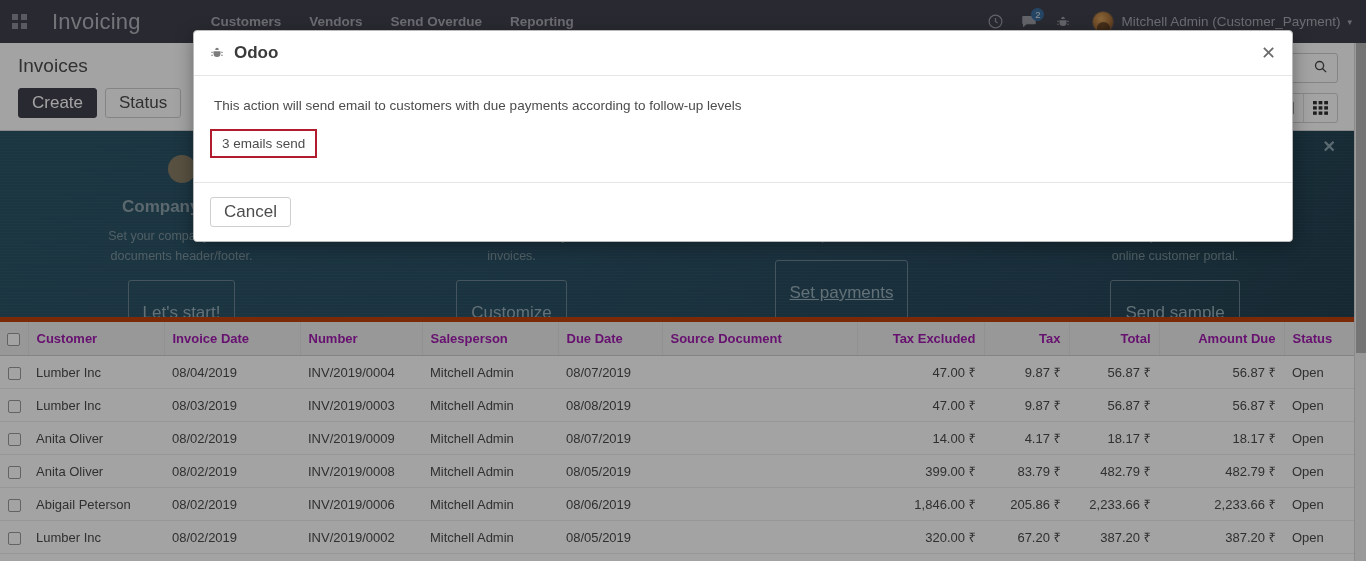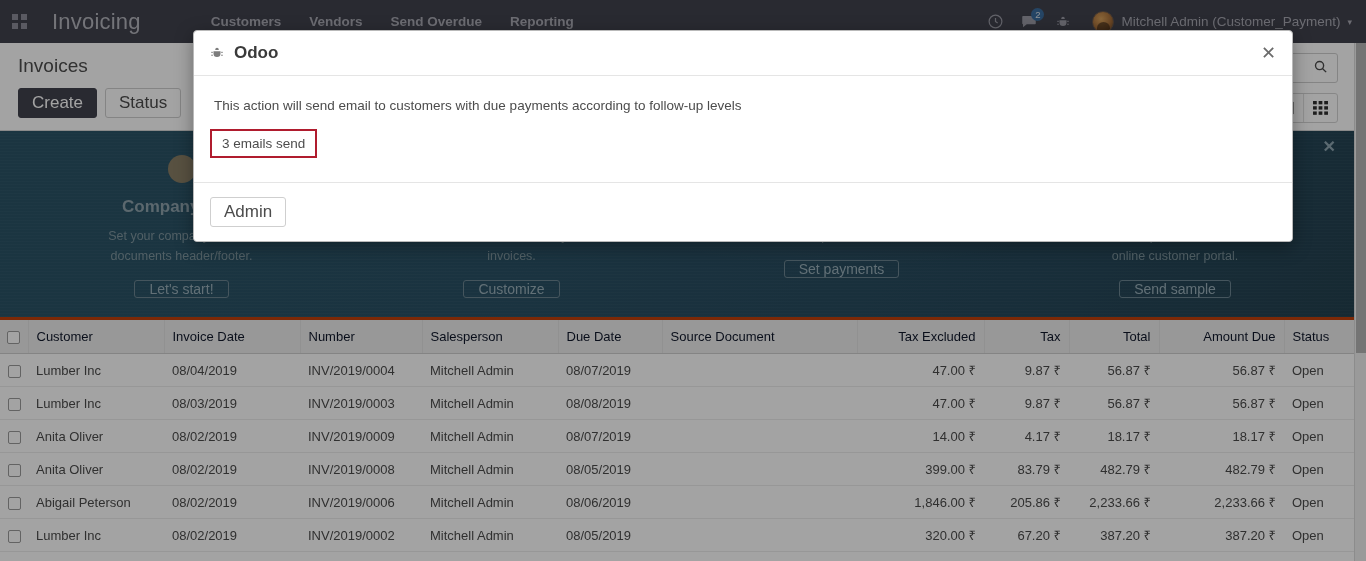--- a/index.html
+++ b/index.html
@@ -132,34 +132,35 @@
   }
   .ob-dot {
     width: 28px; height: 28px; border-radius: 50%;
     background: #8a7f66; margin: 0 auto 14px auto;
   }
   .ob-title { font-size: 17px; font-weight: bold; color: #8fa3ad; margin-bottom: 9px; }
   .ob-desc { font-size: 12.5px; line-height: 20px; color: #7f969f; }
   .ob-btn {
     display: inline-block; margin-top: 14px;
     border: 1px solid #6d8692; color: #9ab0ba; background: transparent;
-    font-size: 14px; border-radius: 3px; padding: 0 14px; cursor: pointer;
+    font-size: 17px; border-radius: 3px; padding: 22px 14px; cursor: pointer;
     font-family: "Liberation Sans", sans-serif;
+    text-decoration: underline;
   }
   .ob1 { left: 60px;  top: 24px; width: 243px; }
   .ob2 { left: 390px; top: 24px; width: 243px; }
   .ob3 { left: 720px; top: 24px; width: 243px; }
   .ob4 { left: 1050px;top: 24px; width: 250px; }
 
   
   .list-wrap { position: absolute; top: 317px; left: 0; width: 1354px; }
   table.olist { width: 1354px; border-collapse: collapse; table-layout: fixed; }
   table.olist th {
-    background: #eeeeee; border-bottom: 1px solid #cfcfcf; border-top: 3px solid #c2410c;
-    font-size: 13px; color: #0f172a; font-weight: normal; text-align: left;
+    background: #eeeeee; border-bottom: 1px solid #cfcfcf; border-top: 5px solid #c2410c;
+    font-size: 13px; color: #a21caf; font-weight: bold; text-align: left;
     padding: 9px 8px; white-space: nowrap;
     border-right: 1px solid #e3e3e3;
   }
   table.olist td {
     border-bottom: 1px solid #ececec; font-size: 13px; color: #4c4c4c;
     padding: 7px 8px; white-space: nowrap; overflow: hidden; text-overflow: ellipsis;
   }
   .c-check { width: 28px; text-align: center !important; padding-left: 0 !important; padding-right: 0 !important; }
   .chk {
     display: inline-block; width: 13px; height: 13px;
@@ -540,17 +541,17 @@
         </svg>
       </span>
       <span class="modal-title">Odoo</span>
       <span class="modal-close">✕</span>
     </div>
     <div class="modal-body">
       <div class="modal-text">This action will send email to customers with due payments according to follow-up levels</div>
       <div class="highlight-box">3 emails send</div>
     </div>
     <div class="modal-footer">
-      <button class="btn btn-default" style="margin-left:0;">Admin</button>
+      <button class="btn btn-default" style="margin-left:0;">Cancel</button>
     </div>
   </div>
 
 </div>
 
 </body></html>

